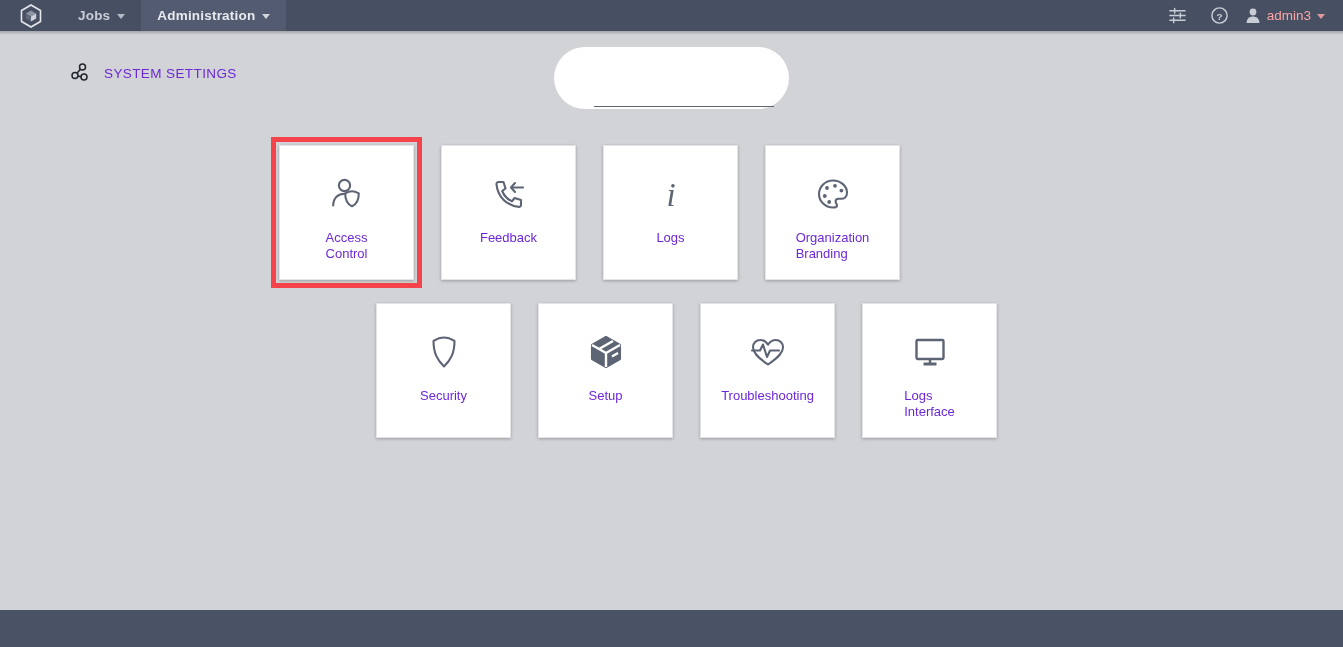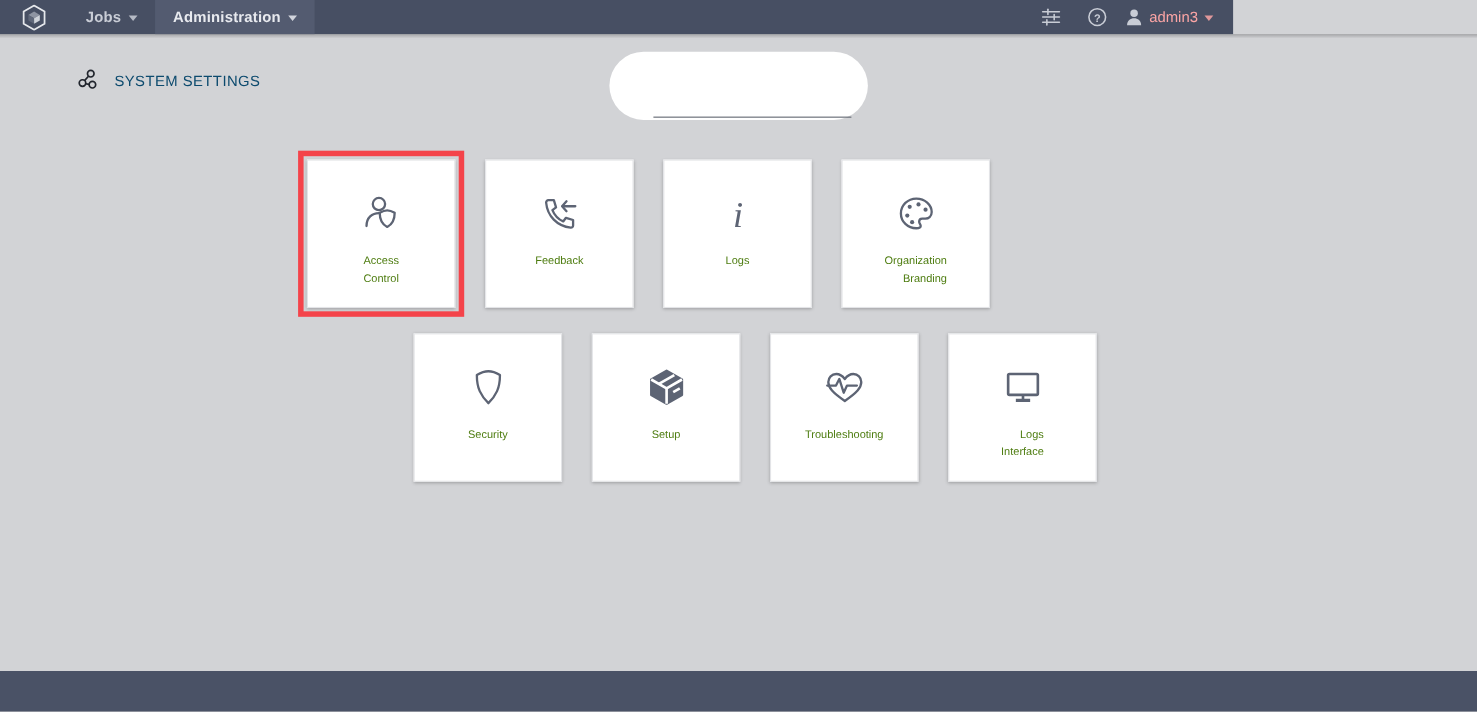--- a/index.html
+++ b/index.html
@@ -6,21 +6,21 @@
   html, body {
     width: 1343px; height: 647px;
     font-family: "Liberation Sans", sans-serif;
     overflow: hidden;
   }
   body { background: #d2d3d6; position: relative; }
 
   
   .topbar {
     position: absolute; top: 0; left: 0;
-    width: 1121px; height: 31px;
+    width: 1343px; height: 31px;
     background: #474f63;
     display: flex; align-items: stretch;
   }
   .logo-wrap {
     width: 62px; height: 31px;
     display: flex; align-items: center; justify-content: center;
   }
   .nav-item {
     display: flex; align-items: center; gap: 7px;
     padding: 0 16px; height: 31px;
@@ -56,21 +56,21 @@
     width: 1343px; height: 4px;
     background: linear-gradient(to bottom, rgba(0,0,0,.22), rgba(0,0,0,0));
   }
 
   
   .page-head {
     position: absolute; top: 62px; left: 70px;
     display: flex; align-items: center; gap: 12px;
   }
   .page-head .title {
-    font-size: 13.5px; color: #0c4a6e; letter-spacing: .4px;
+    font-size: 13.5px; color: #6d28d9; letter-spacing: .4px;
   }
 
   
   .filter-card {
     position: absolute; left: 554px; top: 47px;
     width: 235px; height: 62px;
     background: #ffffff; border-radius: 31px;
     display: flex; align-items: flex-start;
     padding: 18px 22px 0 26px; gap: 14px;
   }
@@ -94,22 +94,22 @@
     box-shadow: 0 1px 3px rgba(0,0,0,.26);
     display: flex; flex-direction: column;
     align-items: center; justify-content: flex-start;
     padding-top: 26px; cursor: pointer; position: relative;
   }
   .tile .ico {
     height: 44px; display: flex; align-items: center; justify-content: center;
     color: #5d6474;
   }
   .tile .label {
-    margin-top: 14px; text-align: right;
-    font-size: 10px; line-height: 16px; color: #4d7c0f;
+    margin-top: 14px; text-align: left;
+    font-size: 13px; line-height: 16px; color: #6d28d9;
     padding: 0 6px; white-space: pre-line;
   }
   .tile.highlight::after {
     content: ""; position: absolute;
     left: -9px; top: -9px; right: -9px; bottom: -9px;
     border: 5px solid #f4434a;
     pointer-events: none;
   }
 
   

